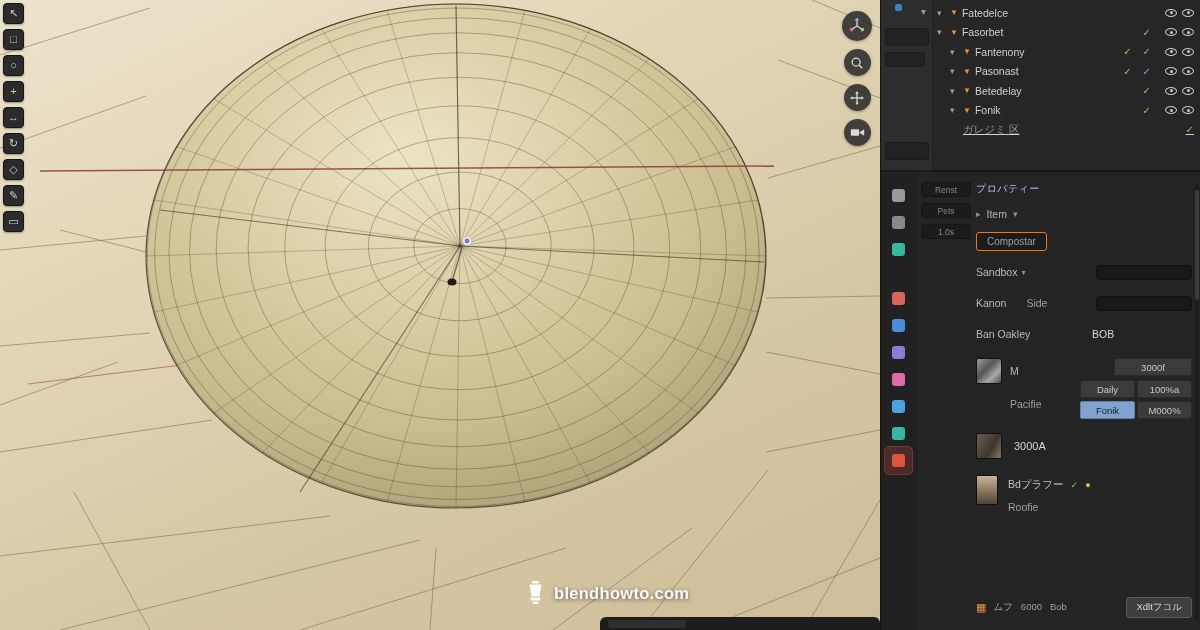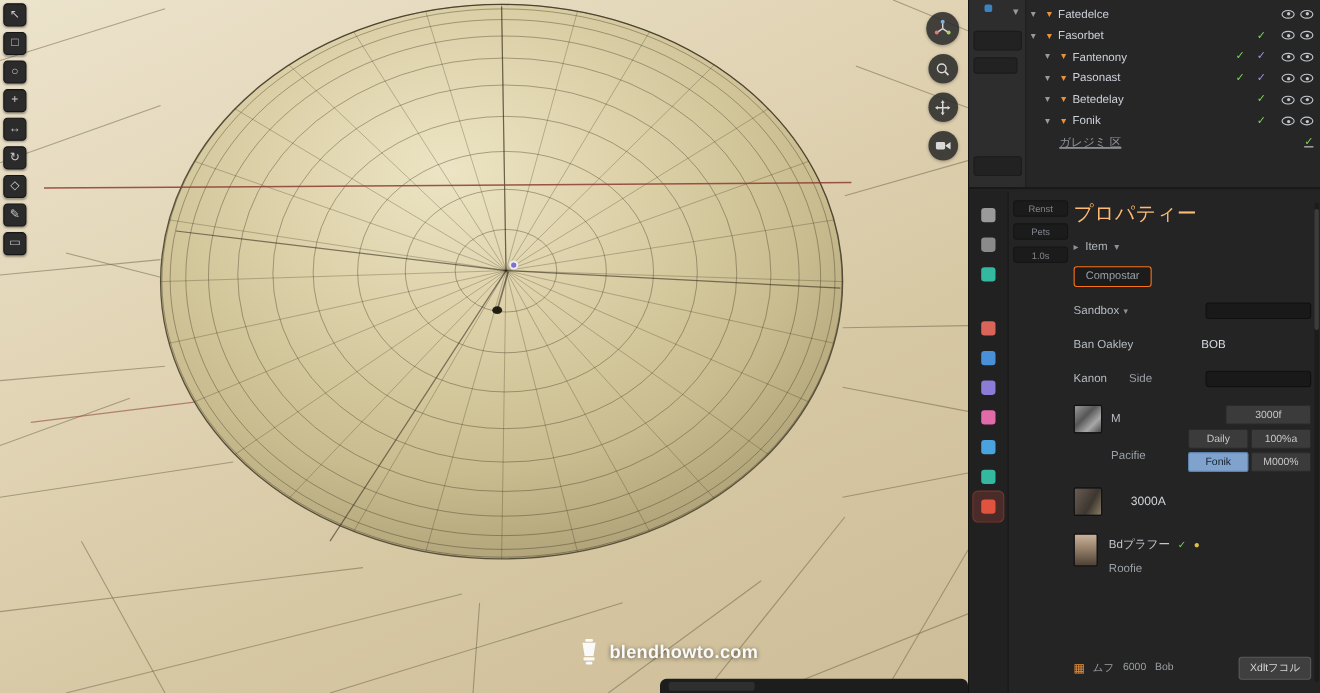--- a/index.html
+++ b/index.html
@@ -57,21 +57,21 @@
     display:flex;flex-direction:column;align-items:center;padding-top:8px}
   .ptab{width:27px;height:27px;display:flex;align-items:center;justify-content:center;border-radius:4px}
   .ptab.active{background:rgba(224,83,63,.22);outline:1px solid rgba(224,83,63,.45)}
   .ptab-ic{width:13px;height:13px;border-radius:3px;display:block}
   .tab-gap{height:22px}
   .side-tabs{position:absolute;left:40px;top:8px;width:50px;display:flex;flex-direction:column;gap:6px}
   .side-pill{height:15px;background:#1b1b1b;border:1px solid #151515;border-radius:3px;color:#80868d;
     font-size:8.5px;display:flex;align-items:center;justify-content:center}
 
   .content{position:absolute;left:95px;right:8px;top:0;bottom:0;font-size:10.5px;color:#b6bbc1}
-  .p-title{margin-top:8px;font-size:18px;color:#fdba74;letter-spacing:.4px}
+  .p-title{margin-top:8px;font-size:10px;color:#c4b5fd;letter-spacing:.4px}
   .crumb{margin-top:12px;display:flex;align-items:center;gap:6px;color:#aeb3b9}
   .crumb .c-ar{font-size:9px;color:#8d9298}
   .crumb .c-dn{font-size:9px;color:#8d9298}
   .pill{margin-top:12px;display:inline-block;background:#1c1c1c;border:1px solid #f97316;border-radius:3px;
     padding:3px 10px;color:#9aa0a6;font-size:10px}
   .frow{display:flex;align-items:center;height:20px;margin-top:11px}
   .frow .lbl{color:#b6bbc1}
   .frow .lbl2{margin-left:20px;color:#9aa0a6}
   .frow .c-dn{font-size:8px;color:#8d9298;margin-left:4px}
   .inp{margin-left:auto;width:96px;height:15px;background:#191919;border:1px solid #101010;border-radius:3px}
@@ -87,21 +87,21 @@
   .t2{background:linear-gradient(120deg,#6a5d52,#3d3730 60%,#8a7a66)}
   .t3{width:22px;height:30px;background:linear-gradient(180deg,#cbb39a,#8a7560 55%,#4d4236)}
   .mat-l .sub{margin-top:14px;padding-left:34px;color:#9aa0a6}
   .mat-r{flex:1;display:flex;flex-direction:column;gap:3px;align-items:flex-end}
   .mg-row{display:flex;gap:2px}
   .mg-btn{width:55px;height:18px;background:#3b3b3b;border:1px solid #2a2a2a;border-radius:2px;color:#c8c8c8;
     font-size:9.5px;display:flex;align-items:center;justify-content:center}
   .mg-btn.wide{width:78px}
   .mg-btn.active{background:#7fa3cc;border-color:#5c81aa;color:#141f2c}
 
-  .blockrow{display:flex;align-items:center;gap:26px;margin-top:14px}
+  .blockrow{display:flex;align-items:center;gap:12px;margin-top:14px}
   .blockrow .big{color:#d2d6da;font-size:11px}
   .bd{display:flex;gap:10px;margin-top:16px}
   .bd-col{display:flex;flex-direction:column;gap:9px;padding-top:3px}
   .bd-line{display:flex;align-items:center;gap:7px;color:#c3c8cd}
   .mini{font-size:9px}
   .mini.g{color:#7dd756}
   .mini.y{color:#e0c23f}
   .roofie{color:#9aa0a6}
 
   .p-footer{position:absolute;left:0;right:0;bottom:12px;display:flex;align-items:center;gap:7px}
@@ -397,28 +397,28 @@
 
         <div class="pill">Compostar</div>
 
         <div class="frow">
           <span class="lbl">Sandbox</span>
           <span class="c-dn">▾</span>
           <span class="inp"></span>
         </div>
 
         <div class="frow">
-          <span class="lbl">Ban Oakley</span>
-          <span class="val">BOB</span>
-        </div>
-
-        <div class="frow">
           <span class="lbl">Kanon</span>
           <span class="lbl2">Side</span>
           <span class="inp"></span>
+        </div>
+
+        <div class="frow">
+          <span class="lbl">Ban Oakley</span>
+          <span class="val">BOB</span>
         </div>
 
 
         <div class="mat">
           <div class="mat-l">
             <div class="thumbrow">
               <div class="thumb t1"></div>
               <span class="lbl">M</span>
             </div>
             <div class="lbl sub">Pacifie</div>

